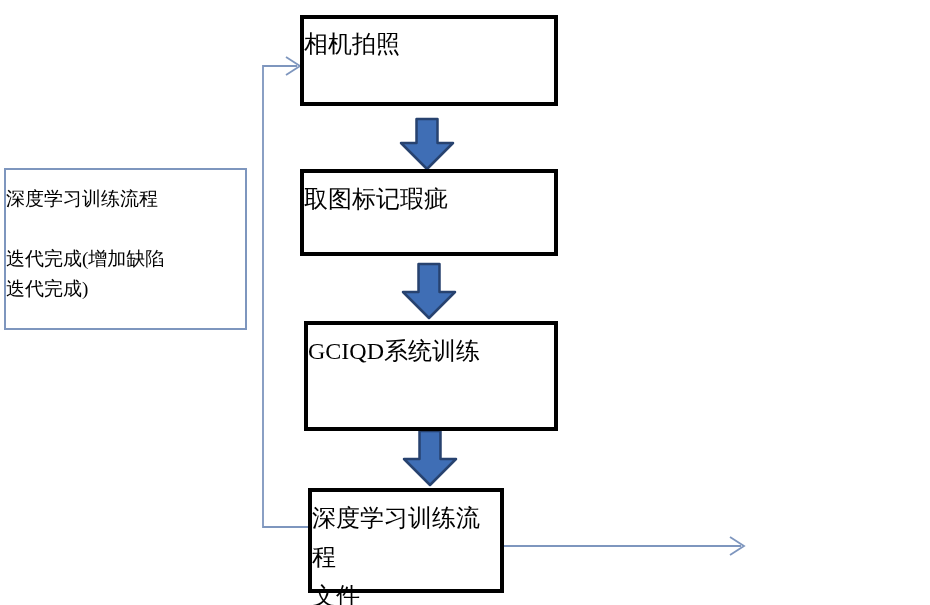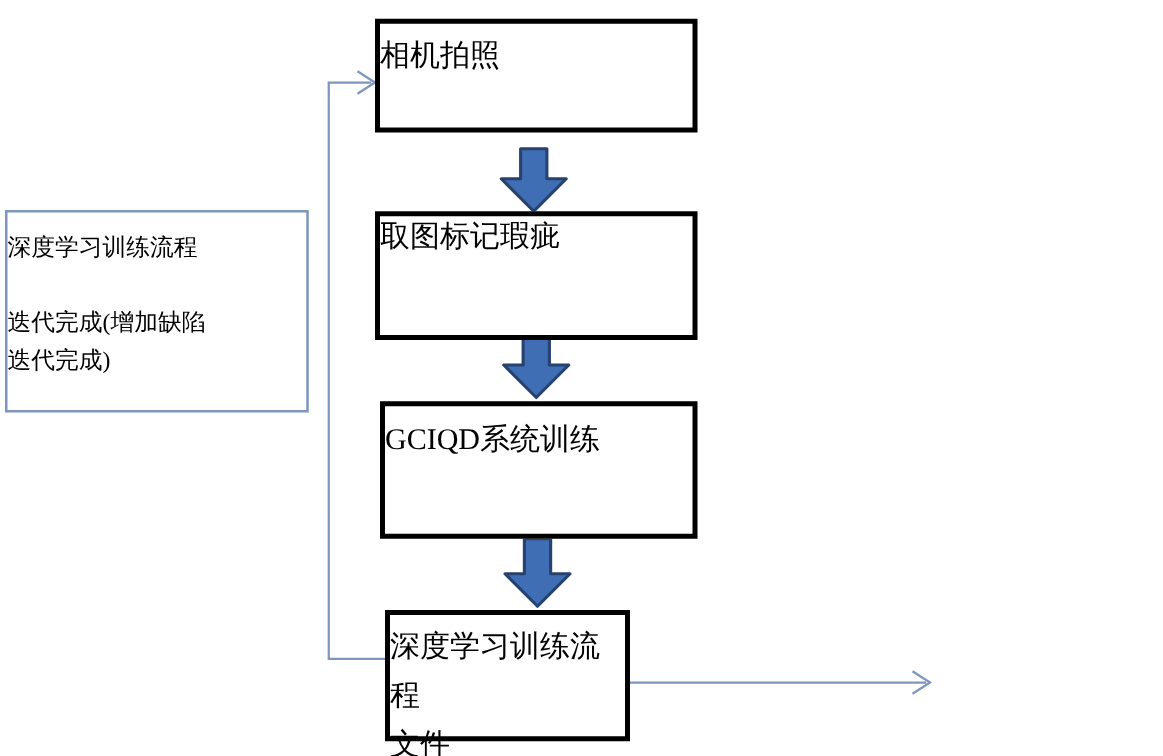--- a/index.html
+++ b/index.html
@@ -32,21 +32,21 @@
   }
   .box.main {
     border: 4px solid #000000;
     font-size: 24px;
   }
   .box.thin {
     border: 2px solid #7e96be;
     font-size: 19px;
   }
   #box-camera { left: 300px; top: 15px;  width: 258px; height: 91px;  padding-top: 9px; }
-  #box-mark   { left: 300px; top: 169px; width: 258px; height: 103px;  }
+  #box-mark   { left: 300px; top: 169px; width: 258px; height: 87px;  padding-top: 10px; }
   #box-train  { left: 304px; top: 321px; width: 254px; height: 110px;  padding-top: 10px; }
   #box-update { left: 308px; top: 488px; width: 196px; height: 105px; padding-top: 7px; line-height: 39px; }
   #box-end    { left: 746px; top: 504px; width: 179px; height: 84px;  padding-top: 12px; }
   #box-note   { left: 4px;   top: 168px; width: 243px; height: 162px; padding-top: 14px; line-height: 30px; }
   #box-cond   { left: 568px; top: 471px; width: 133px; height: 64px;  padding-top: 9px; }
   .note-line-first { margin-bottom: 30px; }
 </style>
 </head>
 <body>
 

